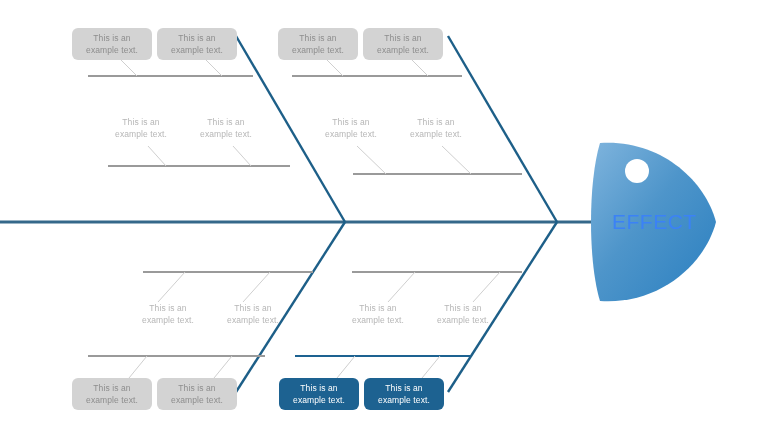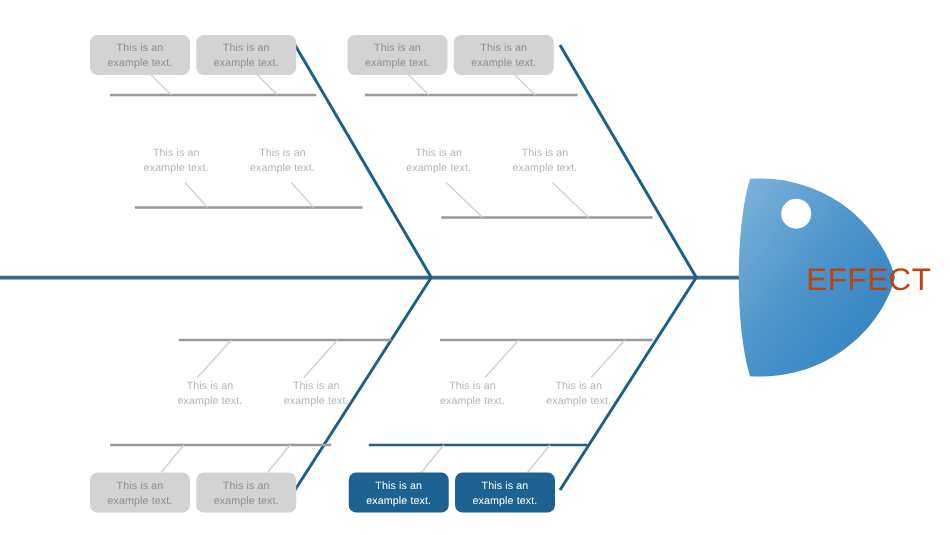--- a/index.html
+++ b/index.html
@@ -49,25 +49,24 @@
     position: absolute;
     text-align: center;
     font-size: 8.5px;
     line-height: 1.45;
     letter-spacing: 0.1px;
     color: #b6b6b6;
     white-space: nowrap;
   }
   .effect-label {
     position: absolute;
-    color: #c2410c;
-    font-size: 25px;
+    color: #3b82f6;
+    font-size: 21px;
     letter-spacing: 0.5px;
     white-space: nowrap;
-    margin-left: 33px;
   }
 </style>
 </head>
 <body>
 
 <div id="diagram-root">
 
   <svg id="fishbone-svg" viewBox="0 0 760 428">
     <defs>
       <linearGradient id="headGrad" x1="0" y1="0" x2="1" y2="1">

